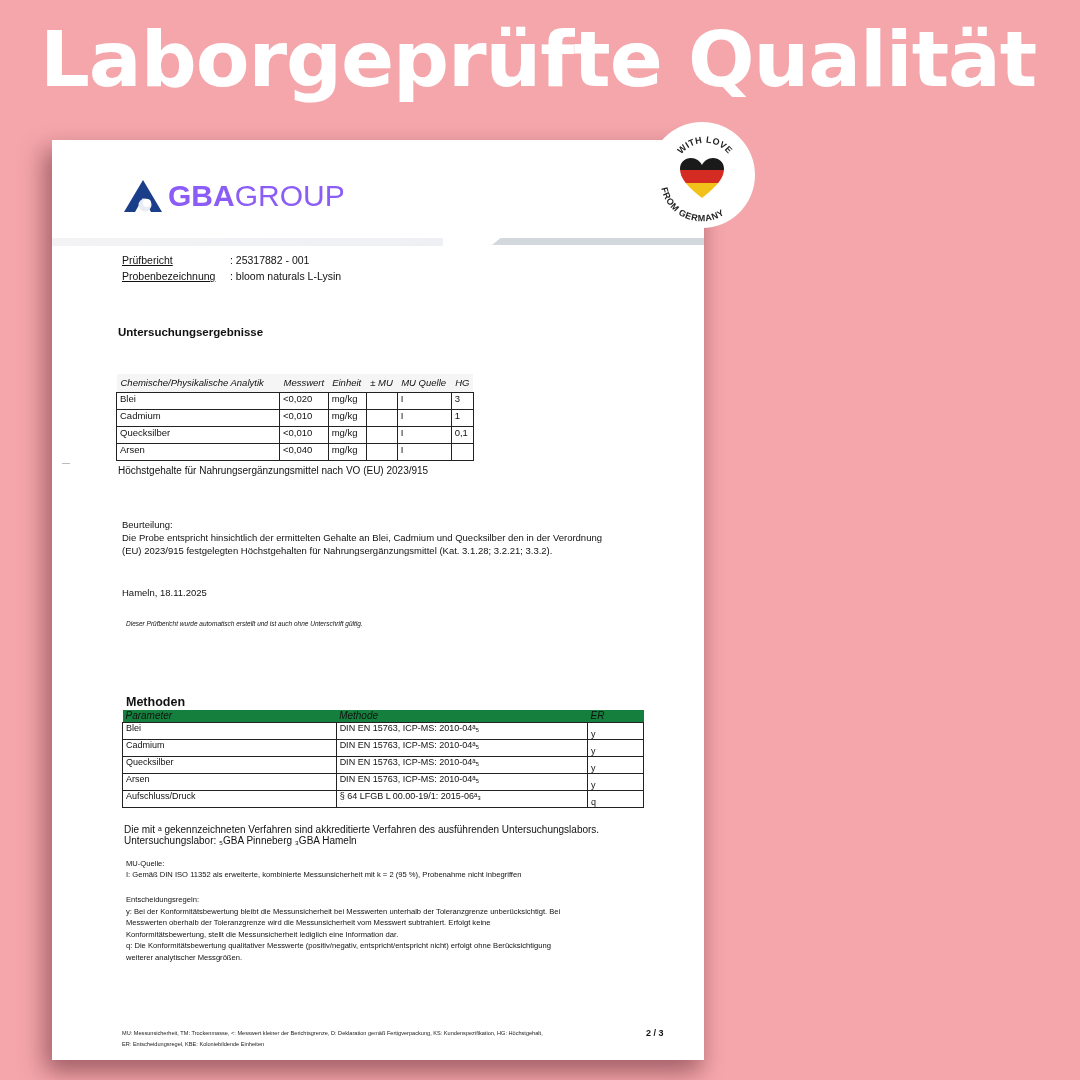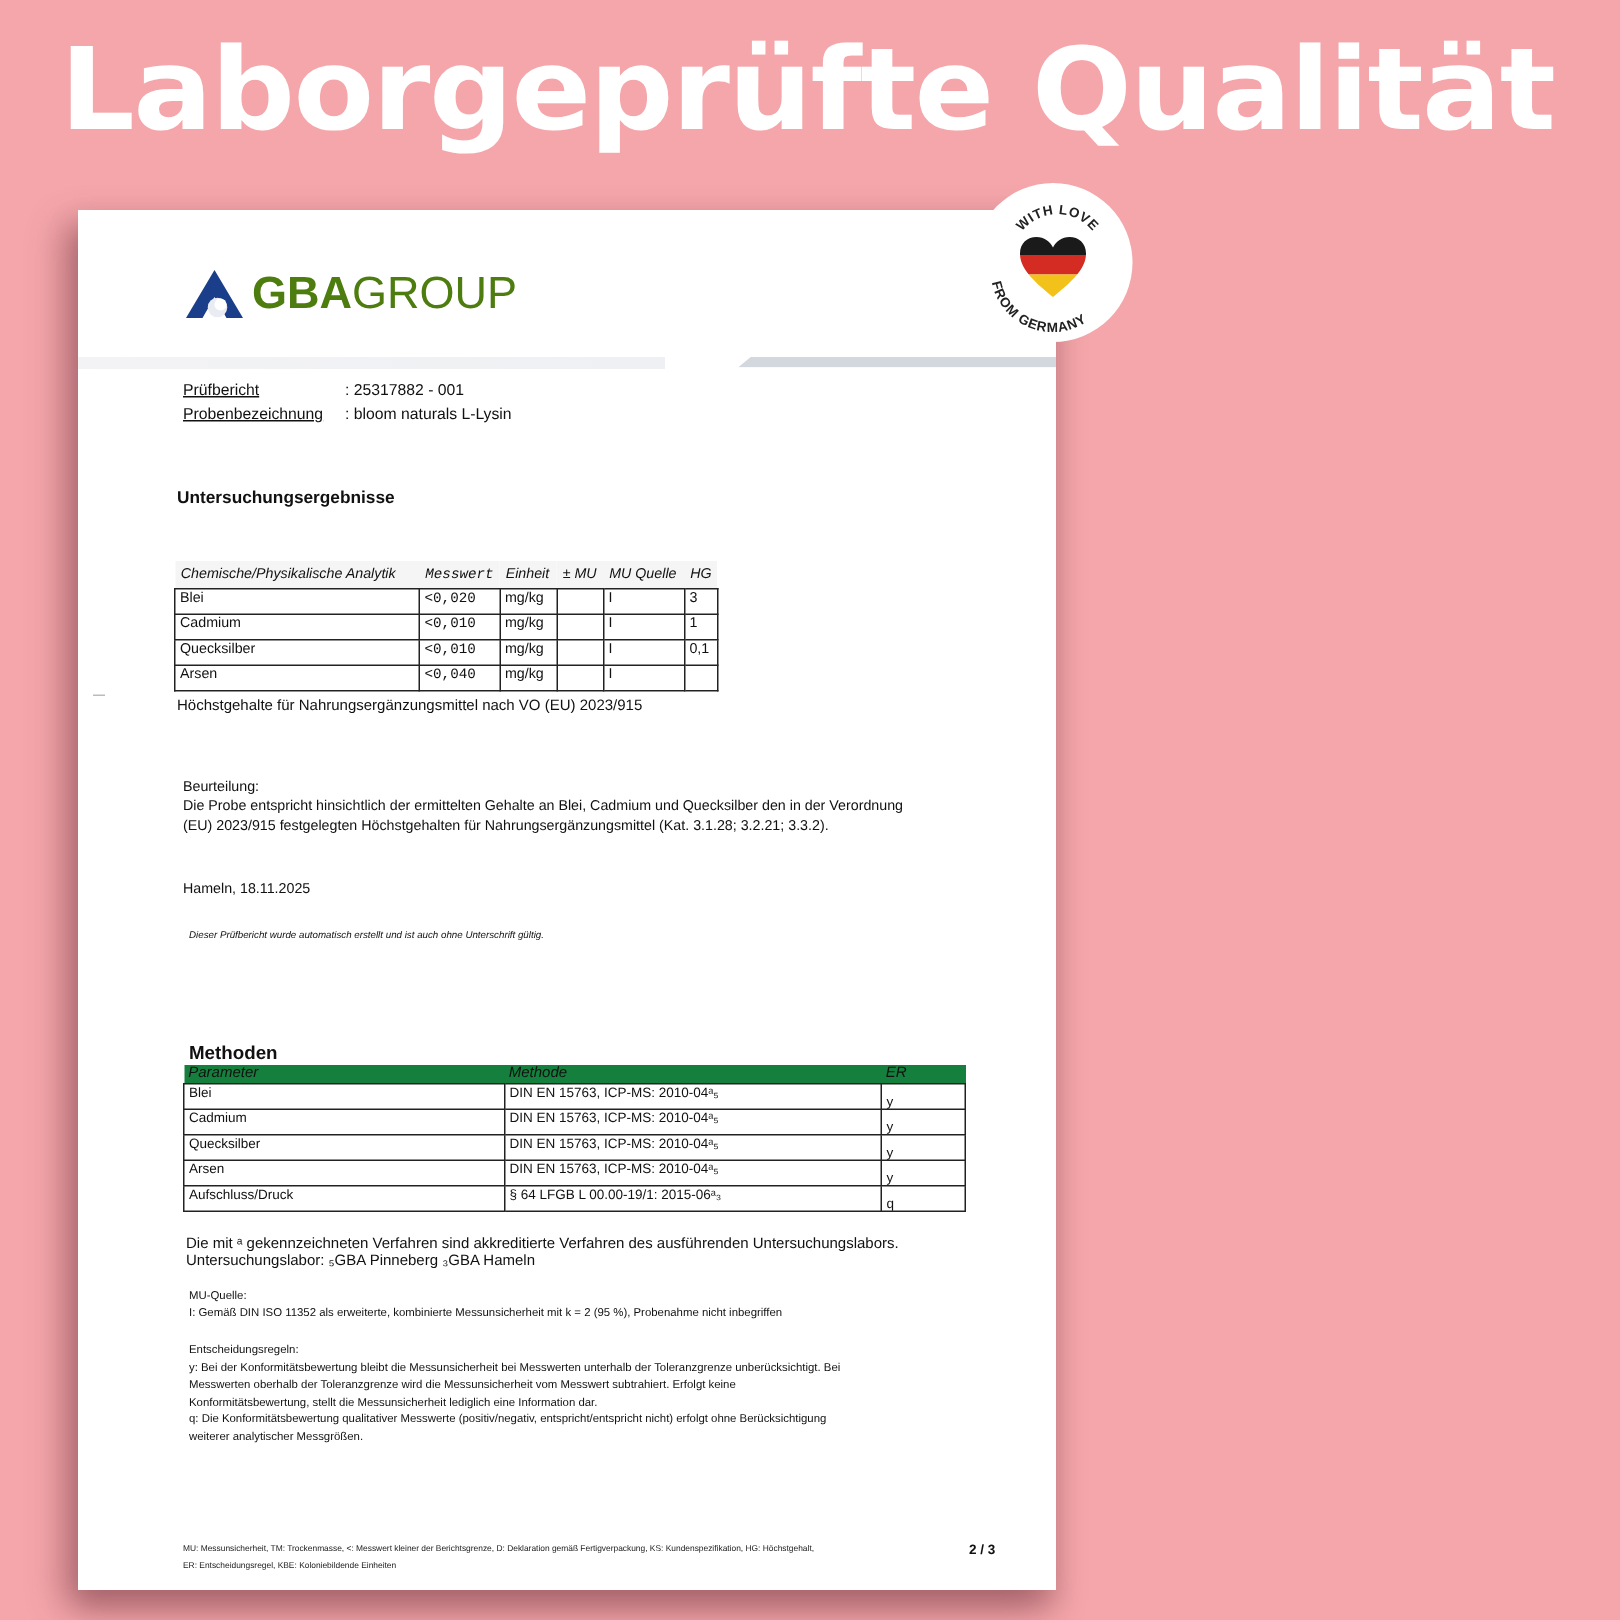--- a/index.html
+++ b/index.html
@@ -18,40 +18,40 @@
   }
   .paper {
     position: absolute; left: 52px; top: 140px;
     width: 652px; height: 920px;
     background: #ffffff;
     box-shadow: -10px 10px 22px rgba(120,60,70,0.45), 0 12px 18px rgba(120,60,70,0.35);
     color: #111;
   }
   .logo { position: absolute; left: 72px; top: 40px; display: flex; align-items: center; }
   .logo svg { display: block; }
-  .logo-text { font-size: 30px; color: #4d7c0f; margin-left: 6px; letter-spacing: 0px; line-height: 1; }
+  .logo-text { font-size: 30px; color: #8b5cf6; margin-left: 6px; letter-spacing: 0px; line-height: 1; }
   .logo-text b { font-weight: bold; }
   .header-band {
     position: absolute; left: 0; top: 98px; width: 652px; height: 8px;
     background: linear-gradient(90deg, #f3f3f5 0%, #eef0f3 60%, transparent 60%);
   }
   .header-band-right {
     position: absolute; left: 440px; top: 98px; width: 212px; height: 7px;
     background: #d3d7de; clip-path: polygon(4% 0, 100% 0, 100% 100%, 0 100%);
   }
   .meta { position: absolute; left: 70px; top: 112px; font-size: 10.5px; line-height: 16px; }
   .meta-row { display: flex; }
   .meta-label { width: 108px; text-decoration: underline; }
   .section-title { position: absolute; font-weight: bold; font-size: 11.5px; }
   table { border-collapse: collapse; position: absolute; font-size: 9.5px; }
   .t1 { left: 64px; top: 234px; }
   .t1 th { font-style: italic; font-weight: normal; text-align: left; padding: 2px 4px; background: #f5f5f5; height: 18px; }
   .t1 td { border: 1px solid #222; padding: 0 3px; height: 17px; vertical-align: top; }
   .t1 th.c0, .t1 td.c0 { width: 163px; }
-  .t1 th.c1, .t1 td.c1 { width: 47px; font-family: Liberation Mono, monospace; }
+  .t1 th.c1, .t1 td.c1 { width: 47px; }
   .t1 th.c2, .t1 td.c2 { width: 38px; }
   .t1 th.c3, .t1 td.c3 { width: 31px; }
   .t1 th.c4, .t1 td.c4 { width: 54px; }
   .t1 th.c5, .t1 td.c5 { width: 22px; }
   .t1 tr.hdr th { border: none; }
   .note { position: absolute; font-size: 9.5px; line-height: 13px; }
   .t2 { left: 70px; top: 570px; width: 522px; }
   .t2 th { font-style: italic; font-weight: normal; text-align: left; padding: 0 3px; background: #15803d; height: 12px; font-size: 10px; }
   .t2 td { border: 1px solid #222; padding: 0 3px; height: 17px; font-size: 9px; vertical-align: top; }
   .t2 .c0 { width: 214px; } .t2 .c1 { width: 252px; } .t2 .c2 { width: 56px; }

